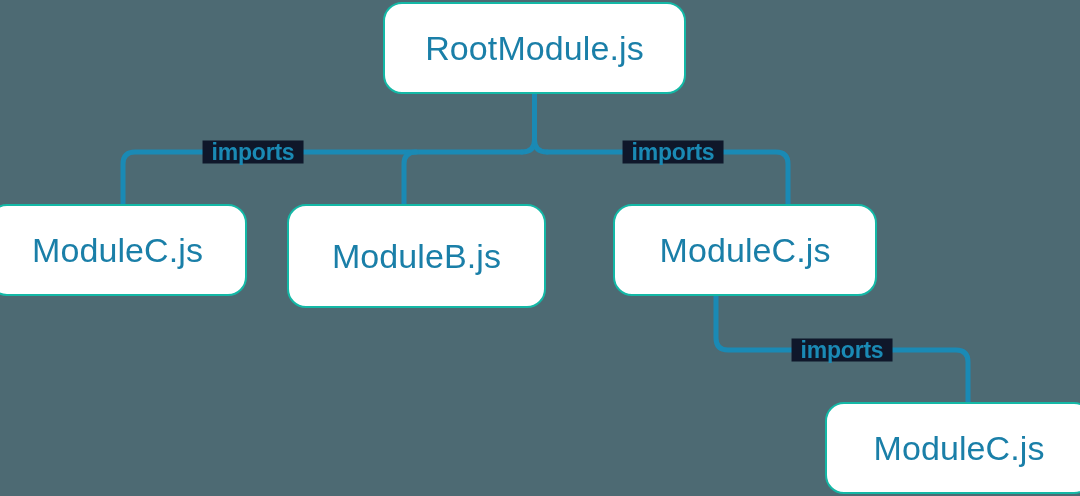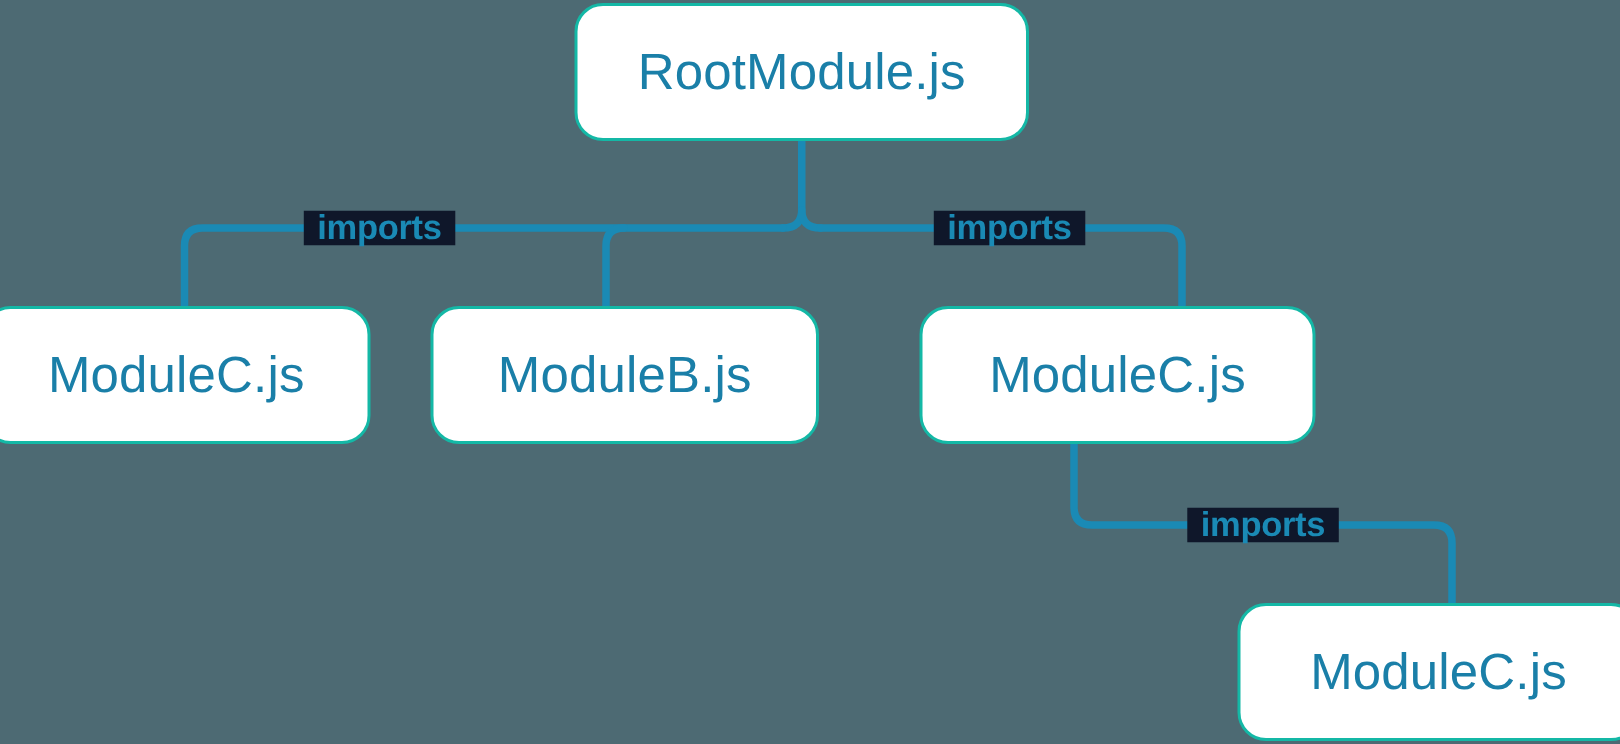--- a/index.html
+++ b/index.html
@@ -50,21 +50,21 @@
     letter-spacing: -0.2px;
     white-space: nowrap;
     background: #0f172a;
     padding: 0 9px;
     transform: translate(-50%, -50%);
     z-index: 3;
     line-height: 1;
   }
   #node-root   { left: 383px;  top: 2px;   width: 303px; height: 92px; }
   #node-a      { left: -12px;  top: 204px; width: 259px; height: 92px; }
-  #node-b      { left: 287px;  top: 204px; width: 259px; height: 92px; text-align: center; }
+  #node-b      { left: 287px;  top: 204px; width: 259px; height: 104px; text-align: center; }
   #node-c      { left: 613px;  top: 204px; width: 264px; height: 92px; }
   #node-d      { left: 825px;  top: 402px; width: 268px; height: 92px; }
   #label-root-a { left: 253px; top: 152px; }
   #label-root-c { left: 673px; top: 152px; }
   #label-c-d    { left: 842px; top: 350px; }
 </style>
 </head>
 <body>
 
 <div id="canvas">

